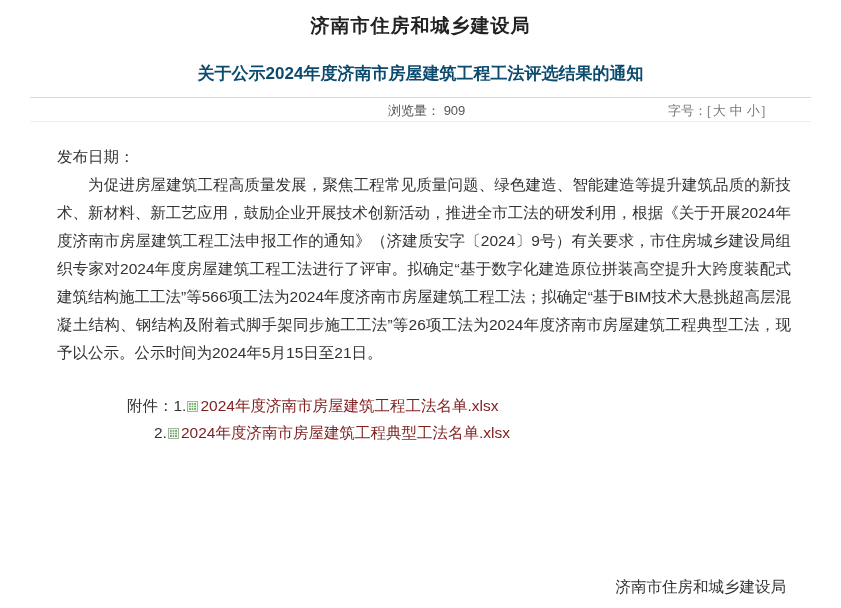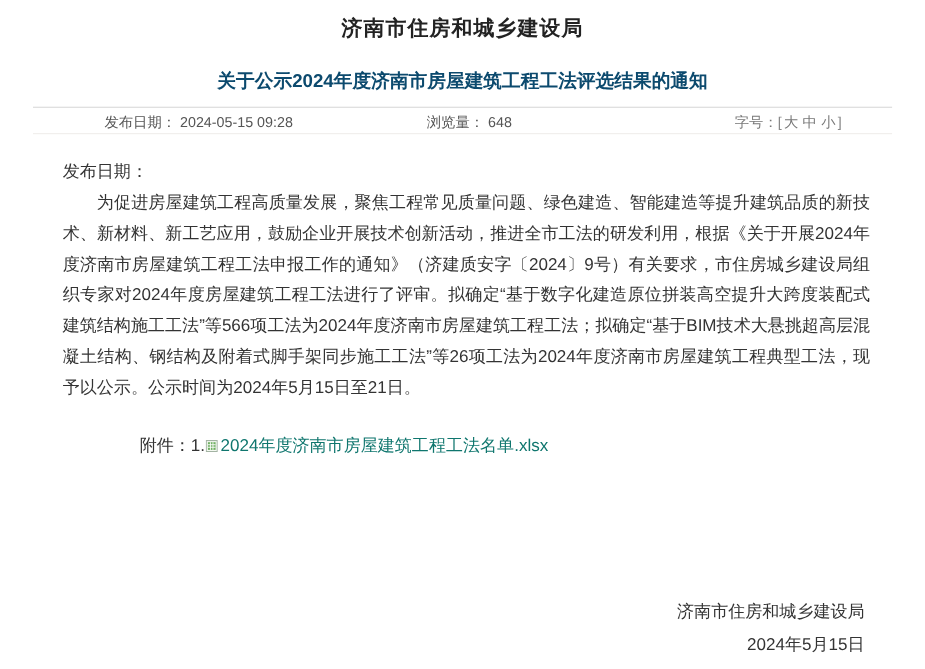--- a/index.html
+++ b/index.html
@@ -69,21 +69,21 @@
 
   
   .attachments {
     margin: 26px 0 0 70px;
     font-size: 15.5px;
     line-height: 26px;
     color: #333333;
   }
   .attachment-row { white-space: nowrap; }
   .attachment-row.second { padding-left: 27px; }
-  .attachment-link { cursor: pointer; color: #0f766e; text-decoration: none; }
+  .attachment-link { cursor: pointer; color: #7f1d1d; text-decoration: none; }
   .xls-icon { display: inline-block; vertical-align: -1px; margin: 0 2px 0 1px; }
 
   
   .signature {
     position: absolute;
     right: 55px;
     bottom: 6px;
     text-align: right;
     font-size: 15.5px;
     line-height: 30px;
@@ -93,47 +93,49 @@
 </head>
 <body>
 
 <div class="page">
 
   <div class="org-title">济南市住房和城乡建设局</div>
   <div class="notice-title">关于公示2024年度济南市房屋建筑工程工法评选结果的通知</div>
 
   <div class="divider-top"></div>
   <div class="meta-bar">
-    <div class="meta-item meta-publish">
-      <span>发布日期：</span>
-      <span>2024-05-15 09:28</span>
-    </div>
     <div class="meta-item meta-views">
       <span>浏览量：</span>
-      <span>648</span>
+      <span>909</span>
     </div>
     <div class="meta-item meta-fontsize">
       <span>字号：</span><span class="bracket">[</span><span class="font-size-option">大</span><span class="font-size-option">中</span><span class="font-size-option">小</span><span class="bracket">]</span>
     </div>
   </div>
   <div class="divider-bottom"></div>
 
   <div class="doc-body">
     <p class="salutation">发布日期：</p>
     <p class="para">为促进房屋建筑工程高质量发展，聚焦工程常见质量问题、绿色建造、智能建造等提升建筑品质的新技术、新材料、新工艺应用，鼓励企业开展技术创新活动，推进全市工法的研发利用，根据《关于开展2024年度济南市房屋建筑工程工法申报工作的通知》（济建质安字〔2024〕9号）有关要求，市住房城乡建设局组织专家对2024年度房屋建筑工程工法进行了评审。拟确定“基于数字化建造原位拼装高空提升大跨度装配式建筑结构施工工法”等566项工法为2024年度济南市房屋建筑工程工法；拟确定“基于BIM技术大悬挑超高层混凝土结构、钢结构及附着式脚手架同步施工工法”等26项工法为2024年度济南市房屋建筑工程典型工法，现予以公示。公示时间为2024年5月15日至21日。</p>
 
     <div class="attachments">
       <div class="attachment-row">
         <span>附件：</span><span>1.</span><span class="xls-icon"><svg width="11" height="11" viewBox="0 0 11 11">
               <rect x="0.5" y="0.5" width="10" height="10" fill="#f4f9f1" stroke="#a3b3a3"></rect>
               <rect x="2" y="2" width="7" height="7" fill="#6fae62"></rect>
               <path d="M2 4.3h7M2 6.6h7M4.3 2v7M6.6 2v7" stroke="#ffffff" stroke-width="0.8" fill="none"></path>
             </svg></span><a class="attachment-link">2024年度济南市房屋建筑工程工法名单.xlsx</a>
       </div>
+      <div class="attachment-row second">
+        <span>2.</span><span class="xls-icon"><svg width="11" height="11" viewBox="0 0 11 11">
+              <rect x="0.5" y="0.5" width="10" height="10" fill="#f4f9f1" stroke="#a3b3a3"></rect>
+              <rect x="2" y="2" width="7" height="7" fill="#6fae62"></rect>
+              <path d="M2 4.3h7M2 6.6h7M4.3 2v7M6.6 2v7" stroke="#ffffff" stroke-width="0.8" fill="none"></path>
+            </svg></span><a class="attachment-link">2024年度济南市房屋建筑工程典型工法名单.xlsx</a>
+      </div>
     </div>
   </div>
 
   <div class="signature">
     <div>济南市住房和城乡建设局</div>
-    <div>2024年5月15日</div>
   </div>
 
 </div>
 
 </body></html>

